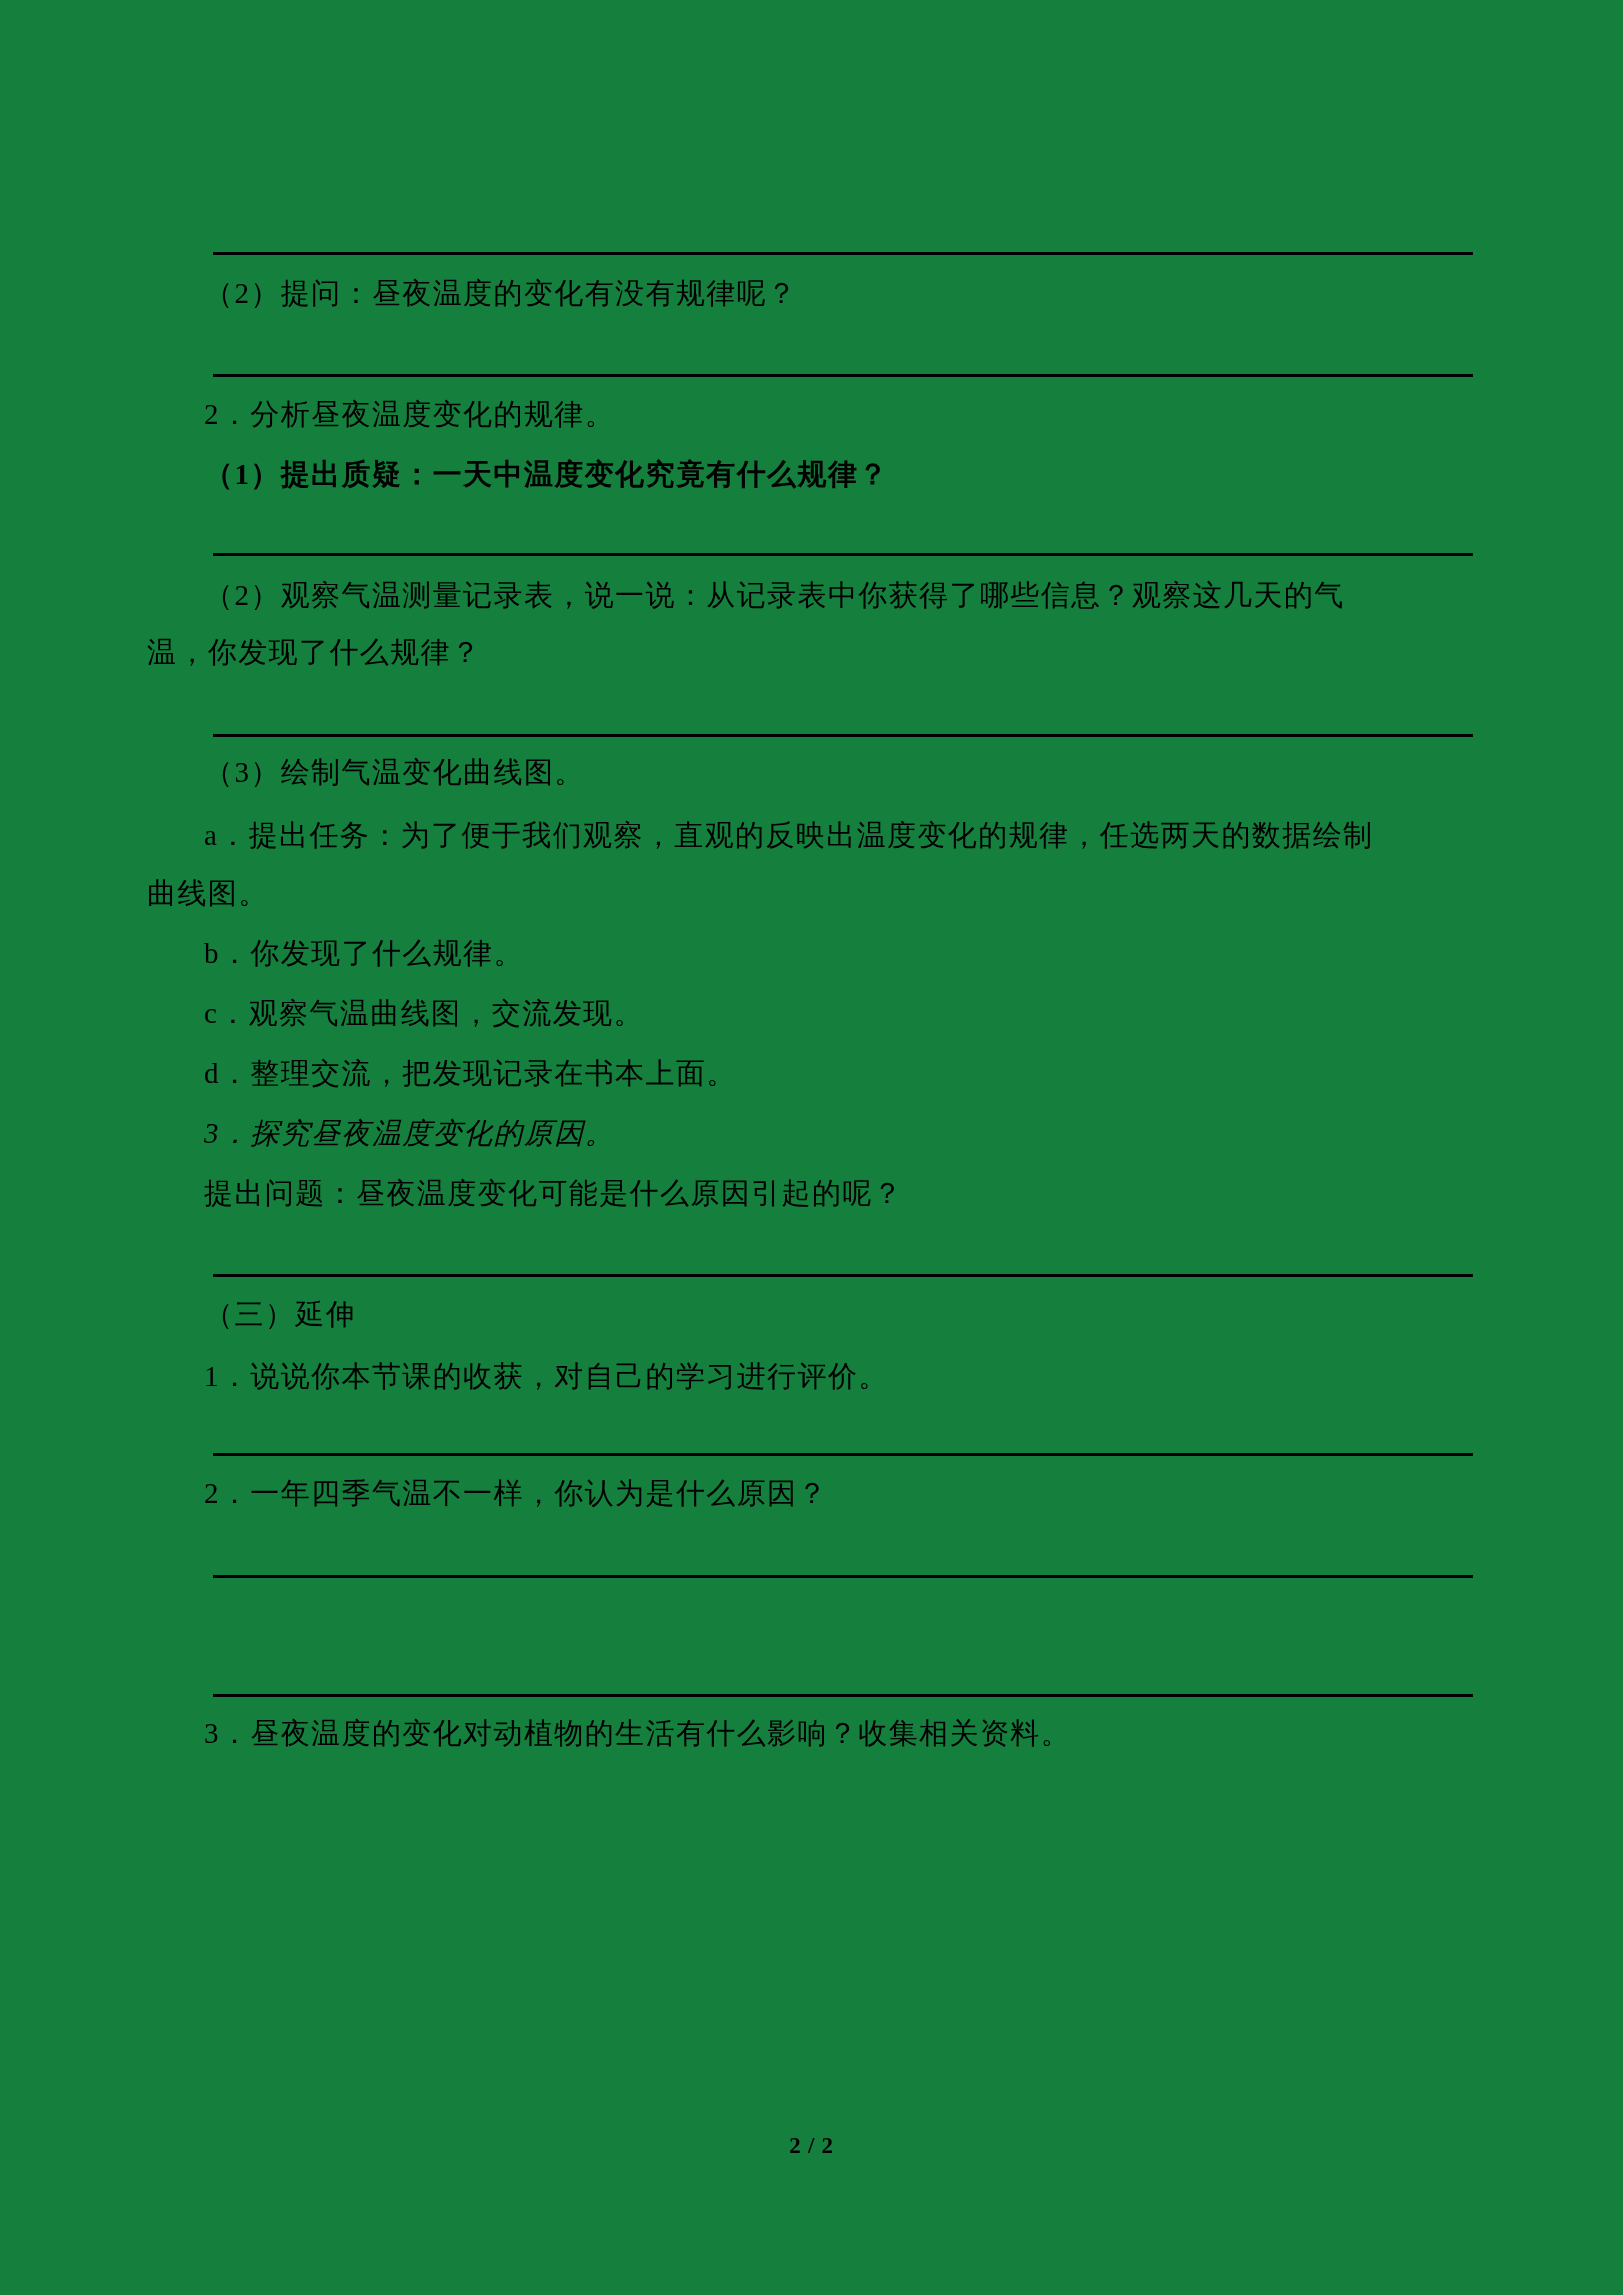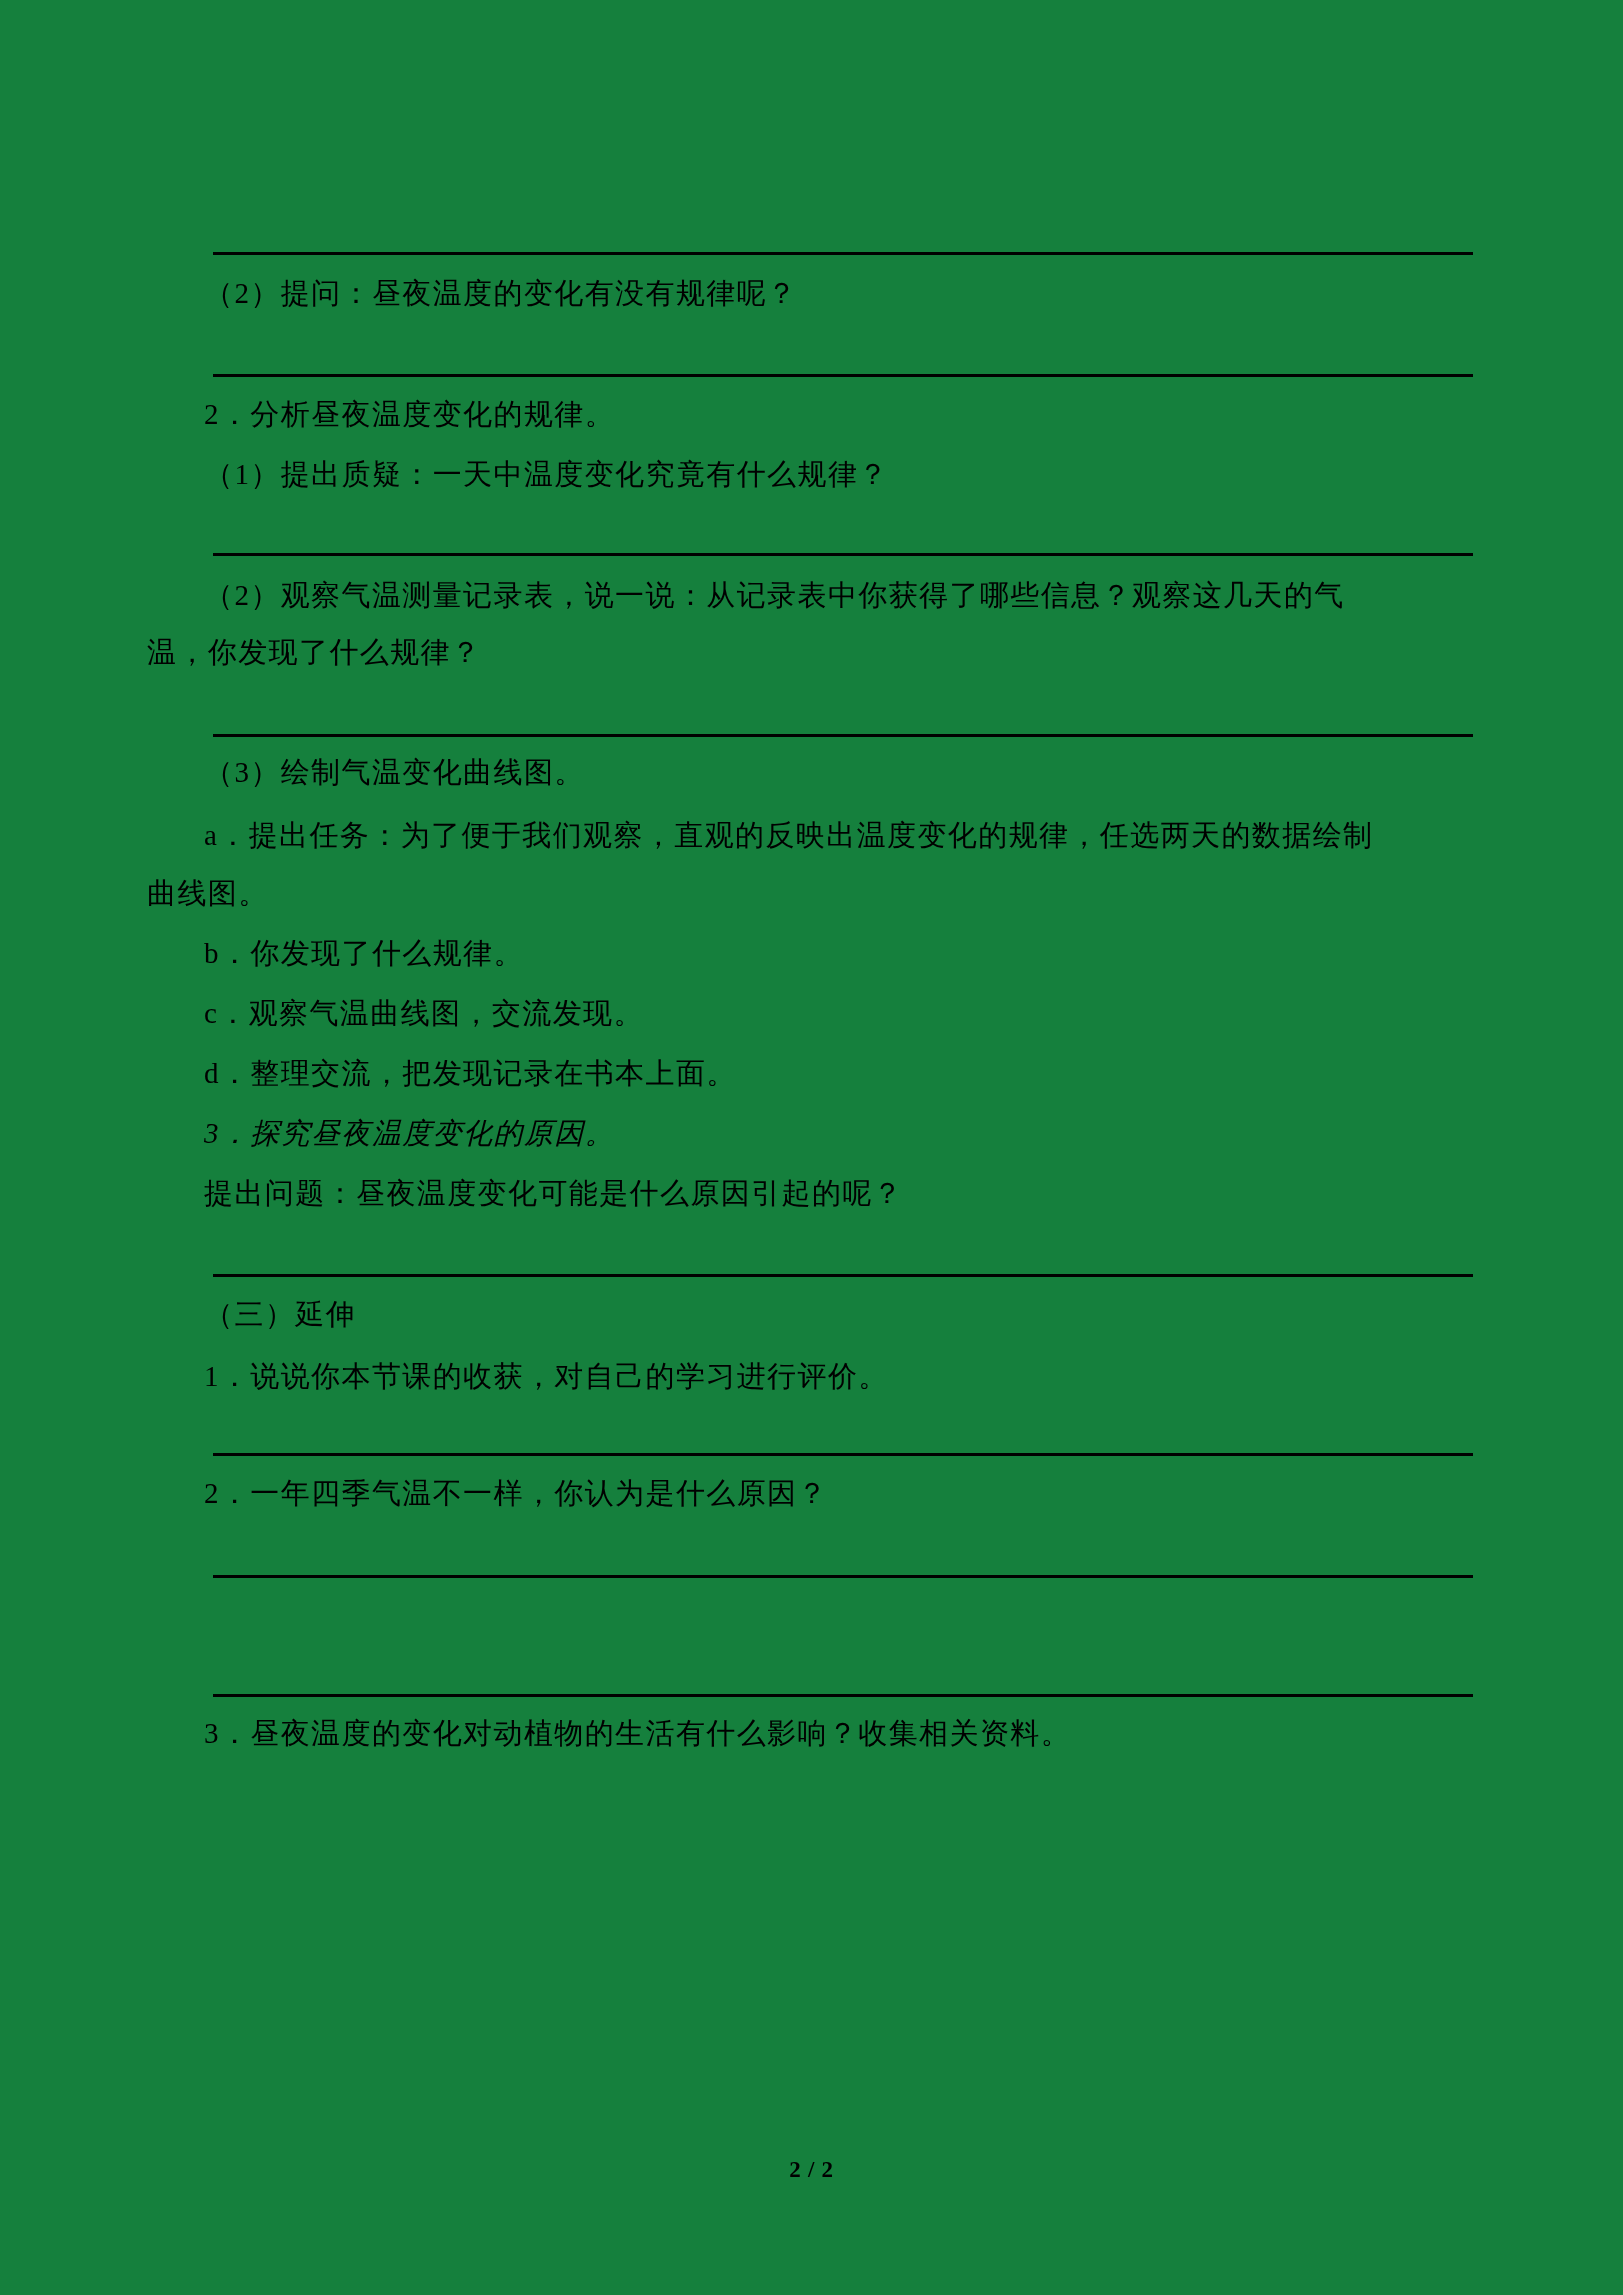--- a/index.html
+++ b/index.html
@@ -39,33 +39,32 @@
   .page-number {
     position: absolute;
     left: 0;
     right: 0;
     top: 2133px;
     text-align: center;
     font-size: 23px;
     font-weight: bold;
     letter-spacing: 0.7px;
     color: #000000;
-    margin-top: 24px;
   }
 </style>
 </head>
 <body>
 
 <div class="page">
   <div>
       <div class="rule" style="top: 252px; background: rgb(0, 0, 0);"></div>
       <div class="text-line indent" style="top: 272px;">（2）提问：昼夜温度的变化有没有规律呢？</div>
       <div class="rule" style="top: 374px; background: rgb(0, 0, 0);"></div>
       <div class="text-line indent" style="top: 393px;">2．分析昼夜温度变化的规律。</div>
-      <div class="text-line indent" style="top: 453px;">（1）提出质疑：一天中温度变化究竟有什么规律？</div>
+      <div class="text-line indent" style="top: 453px; font-weight: bold;">（1）提出质疑：一天中温度变化究竟有什么规律？</div>
       <div class="rule" style="top: 553px; background: rgb(0, 0, 0);"></div>
       <div class="text-line indent" style="top: 574px;">（2）观察气温测量记录表，说一说：从记录表中你获得了哪些信息？观察这几天的气</div>
       <div class="text-line" style="top: 631px;">温，你发现了什么规律？</div>
       <div class="rule" style="top: 734px; background: rgb(0, 0, 0);"></div>
       <div class="text-line indent" style="top: 751px;">（3）绘制气温变化曲线图。</div>
       <div class="text-line indent" style="top: 814px;">a．提出任务：为了便于我们观察，直观的反映出温度变化的规律，任选两天的数据绘制</div>
       <div class="text-line" style="top: 872px;">曲线图。</div>
       <div class="text-line indent" style="top: 932px;">b．你发现了什么规律。</div>
       <div class="text-line indent" style="top: 992px;">c．观察气温曲线图，交流发现。</div>
       <div class="text-line indent" style="top: 1052px;">d．整理交流，把发现记录在书本上面。</div>

